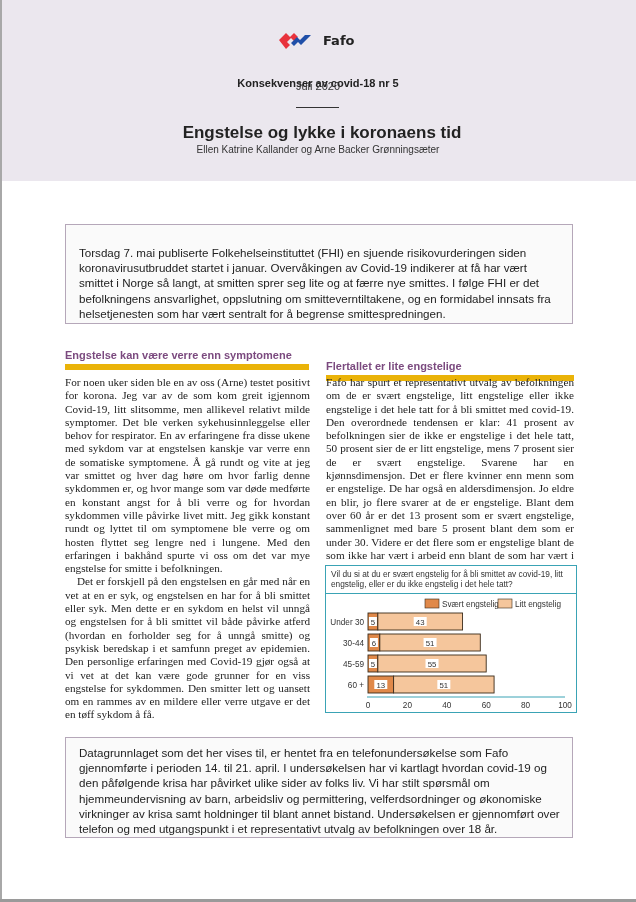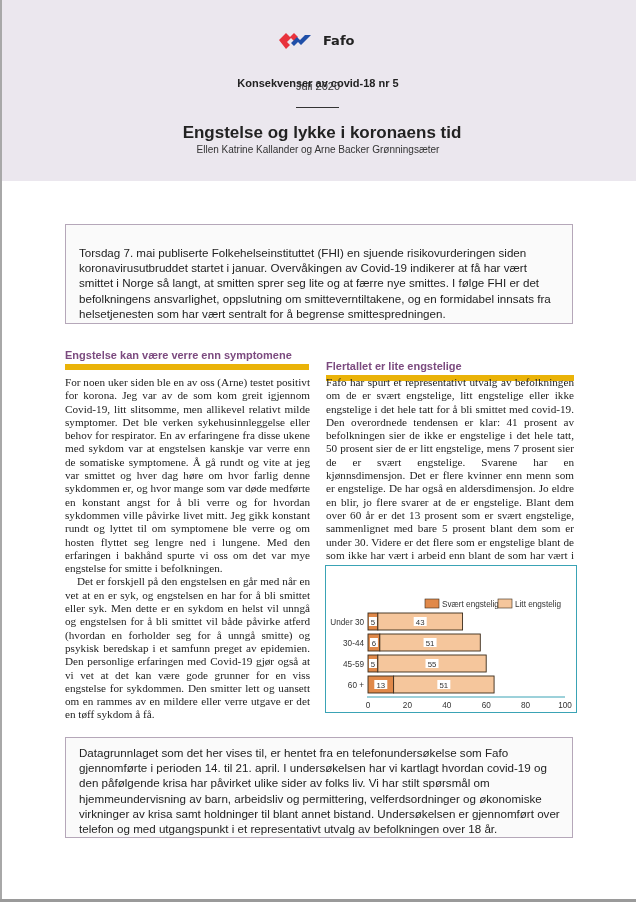--- a/index.html
+++ b/index.html
@@ -90,20 +90,21 @@
   <p>For noen uker siden ble en av oss (Arne) testet positivt for korona. Jeg var av de som kom greit igjennom Covid-19, litt slitsomme, men allikevel relativt milde symptomer. Det ble verken sykehusinnleggelse eller behov for respirator. En av erfaringene fra disse ukene med sykdom var at engstelsen kanskje var verre enn de somatiske symptomene. Å gå rundt og vite at jeg var smittet og hver dag høre om hvor farlig denne sykdommen er, og hvor mange som var døde medførte en konstant angst for å bli verre og for hvordan sykdommen ville påvirke livet mitt. Jeg gikk konstant rundt og lyttet til om symptomene ble verre og om hosten flyttet seg lengre ned i lungene. Med den erfaringen i bakhånd spurte vi oss om det var mye engstelse for smitte i befolkningen.</p>
   <p>Det er forskjell på den engstelsen en går med når en vet at en er syk, og engstelsen en har for å bli smittet eller syk. Men dette er en sykdom en helst vil unngå og engstelsen for å bli smittet vil både påvirke atferd (hvordan en forholder seg for å unngå smitte) og psykisk beredskap i et samfunn preget av epidemien. Den personlige erfaringen med Covid-19 gjør også at vi vet at det kan være gode grunner for en viss engstelse for sykdommen. Den smitter lett og uansett om en rammes av en mildere eller verre utgave er det en tøff sykdom å få.</p>
 </div>
 
 <div class="col-heading h-right">Flertallet er lite engstelige</div>
 <div class="col-text t-right">
   <p>Fafo har spurt et representativt utvalg av befolkningen om de er svært engstelige, litt engstelige eller ikke engstelige i det hele tatt for å bli smittet med covid-19. Den overordnede tendensen er klar: 41 prosent av befolkningen sier de ikke er engstelige i det hele tatt, 50 prosent sier de er litt engstelige, mens 7 prosent sier de er svært engstelige. Svarene har en kjønnsdimensjon. Det er flere kvinner enn menn som er engstelige. De har også en aldersdimensjon. Jo eldre en blir, jo flere svarer at de er engstelige. Blant dem over 60 år er det 13 prosent som er svært engstelige, sammenlignet med bare 5 prosent blant dem som er under 30. Videre er det flere som er engstelige blant de som ikke har vært i arbeid enn blant de som har vært i arbeid.</p>
 </div>
 
 <div class="chart-box">
+  <div class="chart-q">Vil du si at du er svært engstelig for å bli smittet av covid-19, litt engstelig, eller er du ikke engstelig i det hele tatt?</div>
   <svg class="chart-svg" id="chart-svg" width="250" height="118">
     <g id="legend">
         <g>
           <rect x="99" y="4" width="14" height="9" fill="#e0894a" stroke="#3a2a1a" stroke-width="0.6"></rect>
           <text x="116" y="12" font-size="8.2">Svært engstelig</text>
         </g>
         <g>
           <rect x="172" y="4" width="14" height="9" fill="#f5c69c" stroke="#3a2a1a" stroke-width="0.6"></rect>
           <text x="189" y="12" font-size="8.2">Litt engstelig</text>
         </g>

